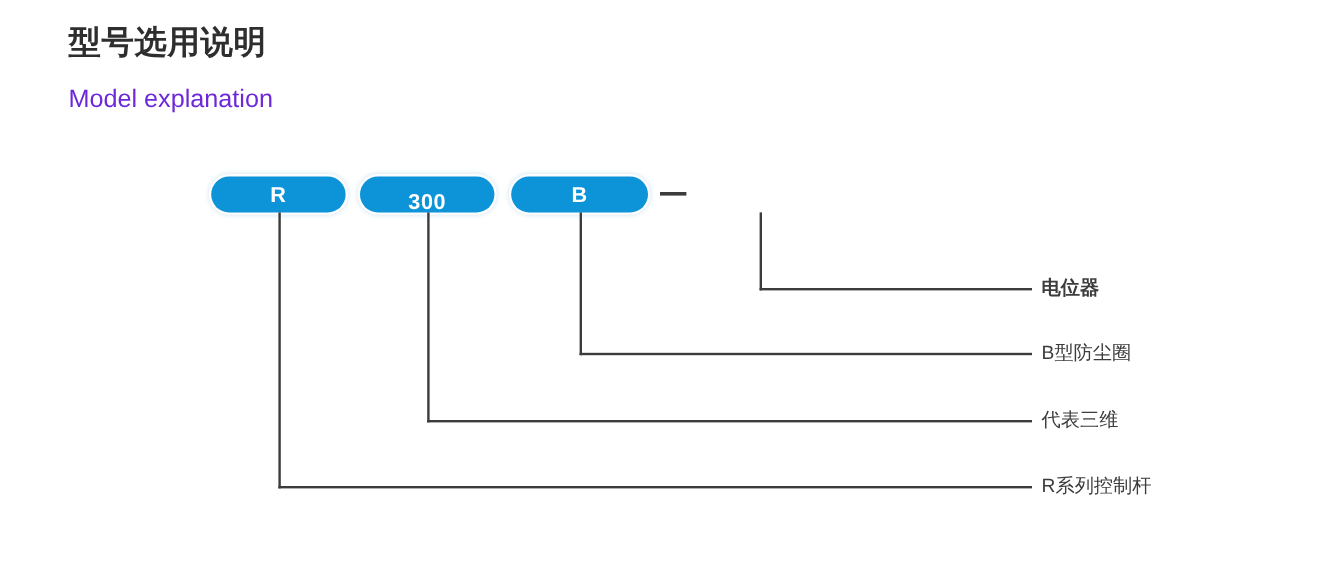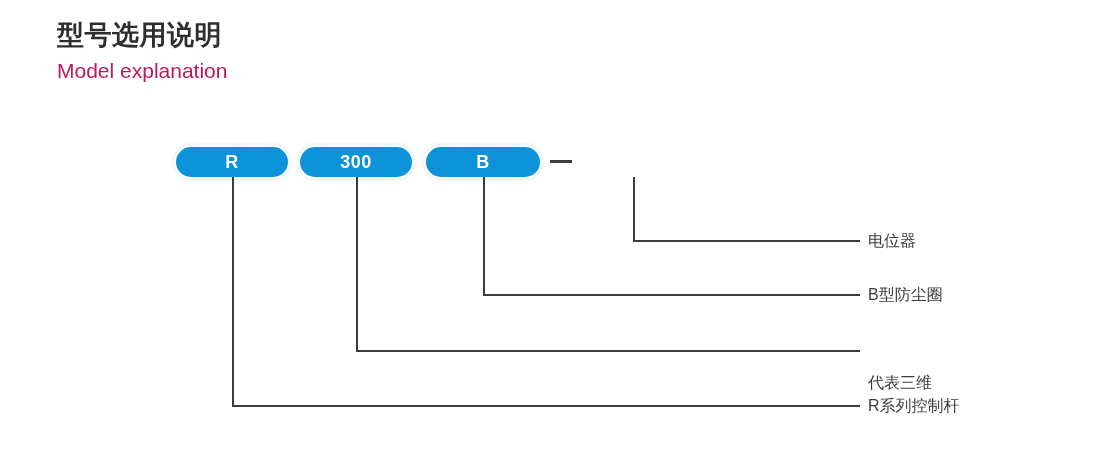--- a/index.html
+++ b/index.html
@@ -26,23 +26,23 @@
     font-size: 27px;
     font-weight: bold;
     color: #2e2e2e;
     line-height: 30px;
     letter-spacing: 0.5px;
     white-space: nowrap;
   }
   #title-en {
     font-size: 21px;
     font-weight: normal;
-    color: #be185d;
+    color: #6d28d9;
     line-height: 30px;
-    margin-top: 6px;
+    margin-top: 18px;
     white-space: nowrap;
   }
 
   
   #diagram {
     position: absolute;
     left: 0;
     top: 0;
     width: 1099px;
     height: 474px;
@@ -63,21 +63,21 @@
   .pill-label {
     color: #ffffff;
     font-size: 18px;
     font-weight: bold;
     letter-spacing: 0.5px;
     line-height: 1;
     user-select: none;
   }
 
   #pill-0 { left: 176px; top: 147px; width: 112px; }
-  #pill-1 { left: 300px; top: 147px; width: 112px; }
+  #pill-1 { left: 300px; top: 147px; width: 112px; align-items: flex-end; }
   #pill-2 { left: 426px; top: 147px; width: 114px; }
   #pill-3 { left: 578px; top: 147px; width: 112px; }
 
   
   #dash {
     position: absolute;
     left: 550px;
     top: 160px;
     width: 22px;
     height: 3px;
@@ -98,23 +98,23 @@
 
   
   .leader-label {
     position: absolute;
     left: 868px;
     font-size: 16px;
     color: #3c3c3c;
     white-space: nowrap;
     line-height: 1;
   }
-  #label-0 { top: 233px; }
+  #label-0 { top: 233px; font-weight: bold; }
   #label-1 { top: 287px; }
-  #label-2 { top: 343px; margin-top: 32px; }
+  #label-2 { top: 343px; }
   #label-3 { top: 398px; text-align: center; }
 </style>
 </head>
 <body>
 
 <div id="titles">
   <div id="title-cn">型号选用说明</div>
   <div id="title-en">Model explanation</div>
 </div>
 

